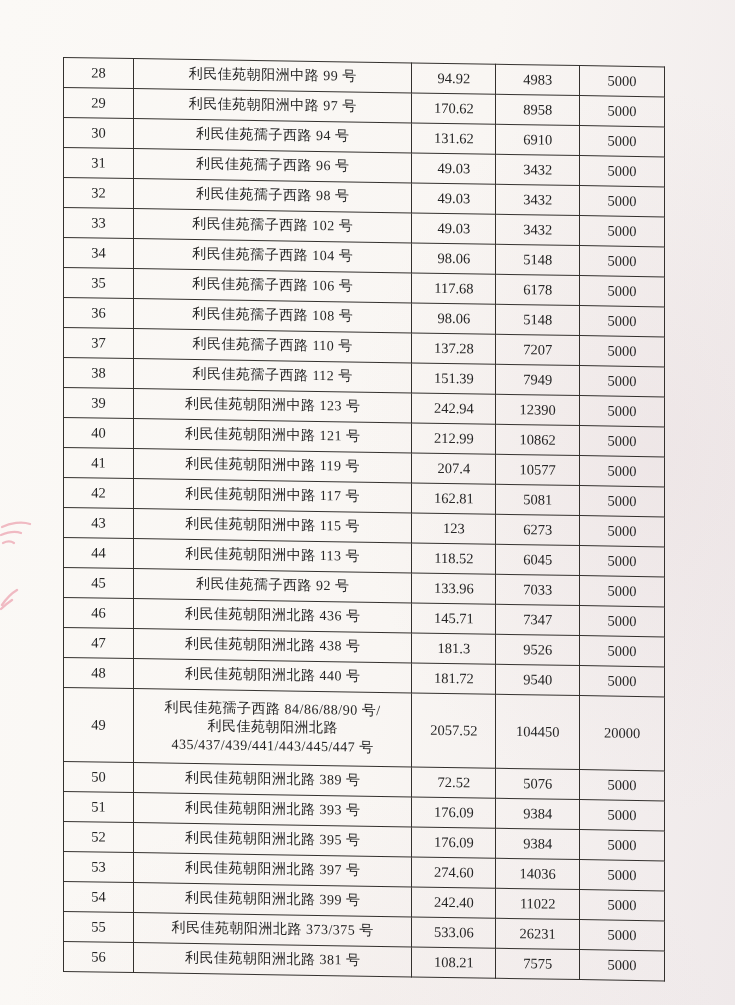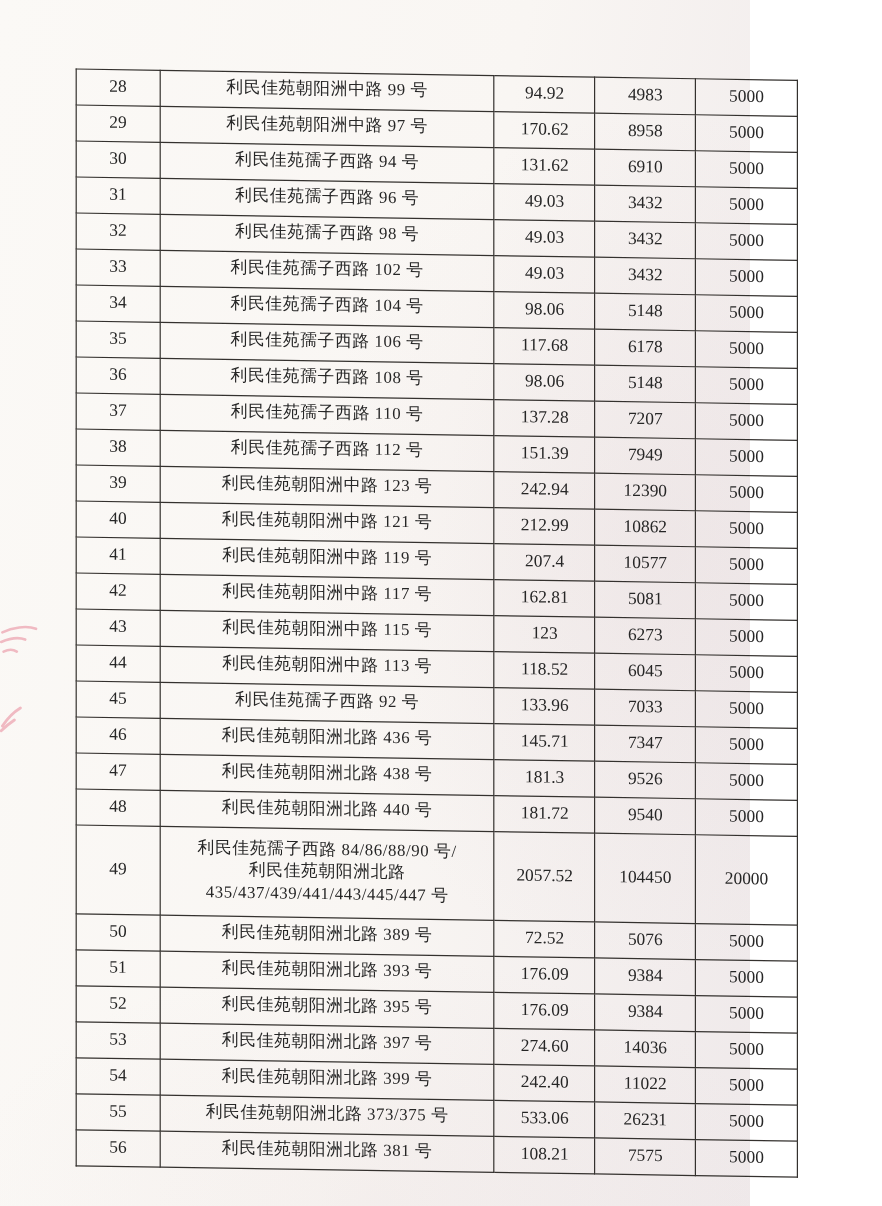--- a/index.html
+++ b/index.html
@@ -10,21 +10,21 @@
     --red-mark: #e8889a;
   }
   * { margin: 0; padding: 0; box-sizing: border-box; }
   html, body {
     width: 735px; height: 1005px;
     overflow: hidden;
     font-family: "Liberation Serif", "DejaVu Serif", serif;
   }
   .page {
     position: relative;
-    width: 625px; height: 1005px;
+    width: 735px; height: 1005px;
     background:
       radial-gradient(ellipse 420px 520px at 88% 45%, rgba(214,193,199,0.18), rgba(214,193,199,0) 70%),
       radial-gradient(ellipse 500px 300px at 50% 100%, rgba(219,201,204,0.14), rgba(219,201,204,0) 70%),
       linear-gradient(100deg, #fbf9f6 0%, var(--paper) 55%, var(--paper-shade) 100%);
   }
   .doc-table {
     position: absolute;
     left: 63px; top: 57px;
     width: 602px;
     border-collapse: collapse;

